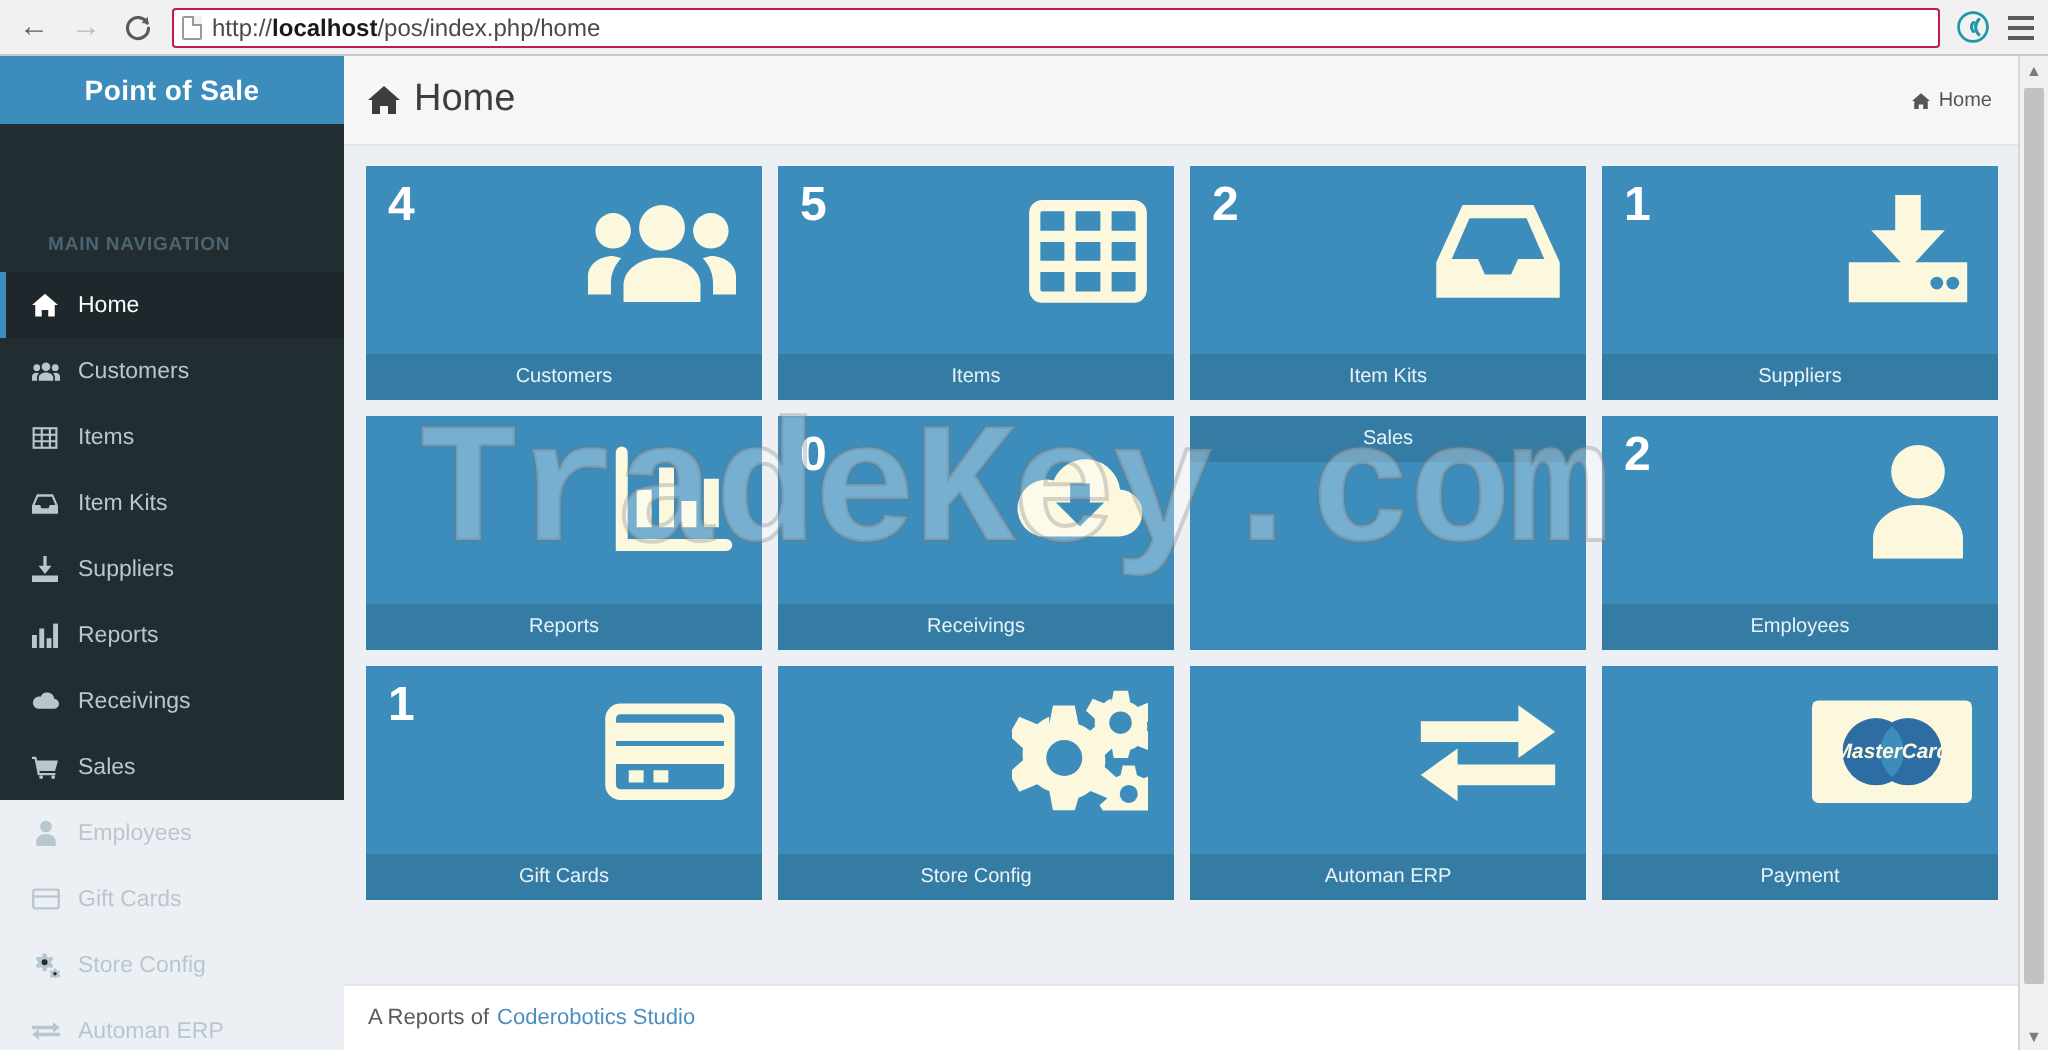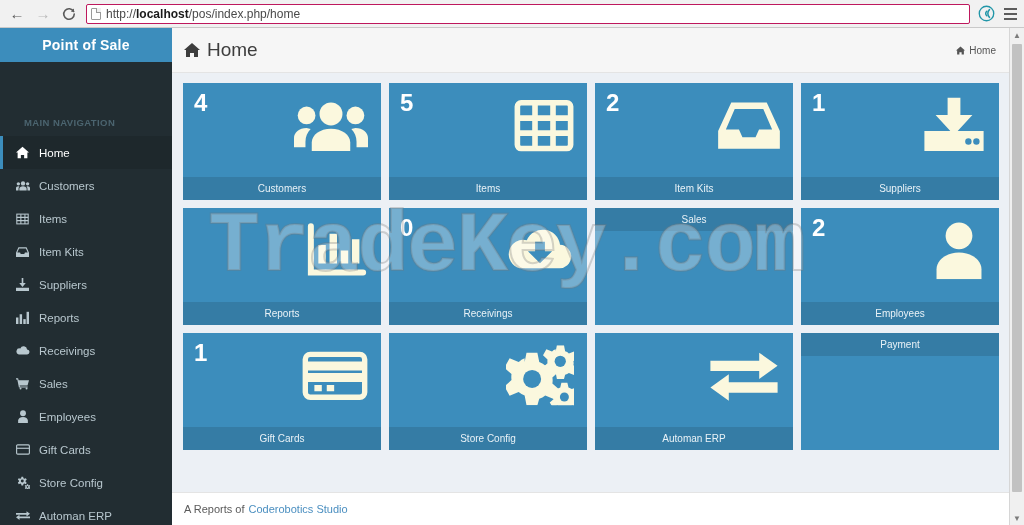--- a/index.html
+++ b/index.html
@@ -53,21 +53,21 @@
     display:flex; flex-direction:column; justify-content:center;
     align-items:center; gap:3px;
   }
   .menu-icon i { display:block; width:13px; height:2px; background:#5c5c5c; }
 
   
   .app { position: relative; width: 1024px; height: 497px; background:#ecf0f5; }
 
   
   .sidebar {
-    position:absolute; left:0; top:0; width:172px; height:497px;
+    position:absolute; left:0; top:0; width:172px; height:372px;
     background:#222d32; color:#b8c7ce;
   }
   .brand {
     height:34px; background:#3c8dbc; color:#fff;
     display:flex; align-items:center; justify-content:center;
     font-size:14px; font-weight:600; letter-spacing:.2px;
   }
   .nav-title {
     font-size:9.5px; color:#4b646f; letter-spacing:.4px;
     padding:11px 12px 8px 24px; font-weight:600;margin-top:44px;
@@ -517,20 +517,32 @@
             <svg width="72" height="52" viewBox="0 0 18 12" fill="currentColor">
                 <path d="M0.6 2.2h12.2V0.2L17.4 3.5l-4.6 3.3V4.8H0.6z"></path>
                 <path d="M17.4 7.6H5.2V5.6L0.6 8.9l4.6 3.3v-2H17.4z"></path>
               </svg>
           </div>
         </div>
         <div class="tile-foot">Automan ERP</div>
       </div>
 
       <div class="tile">
+        <div class="tile-body">
+          <div class="tile-num"></div>
+          <div class="tile-icon">
+            <svg width="80" height="52" viewBox="0 0 100 64">
+              <rect x="0" y="0" width="100" height="64" rx="4" fill="#fbf8de"></rect>
+              <circle cx="40" cy="32" r="21" fill="#2e6da4"></circle>
+              <circle cx="60" cy="32" r="21" fill="#2e6da4"></circle>
+              <path d="M50 16a21 21 0 0 0 0 32 21 21 0 0 0 0-32z" fill="#3c8dbc"></path>
+              <text x="50" y="36" font-family="'Liberation Sans',sans-serif" font-size="13" font-weight="bold" font-style="italic" fill="#fbf8de" text-anchor="middle">MasterCard</text>
+            </svg>
+          </div>
+        </div>
         <div class="tile-foot">Payment</div>
       </div>
 
     </div>
 
     <div class="footer">
       <span>A Reports of</span>
       <a href="#">Coderobotics Studio</a>
     </div>
   </div>

